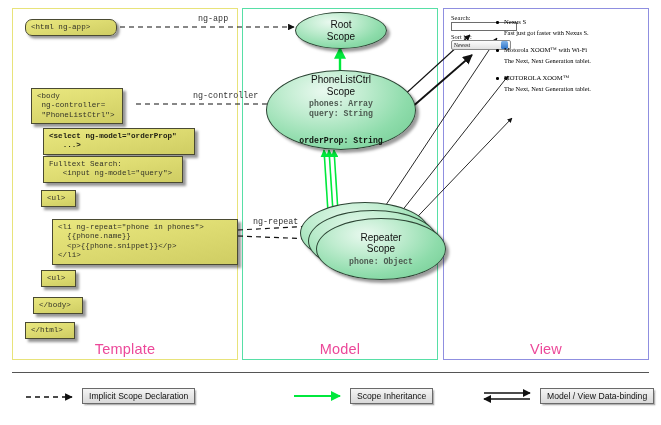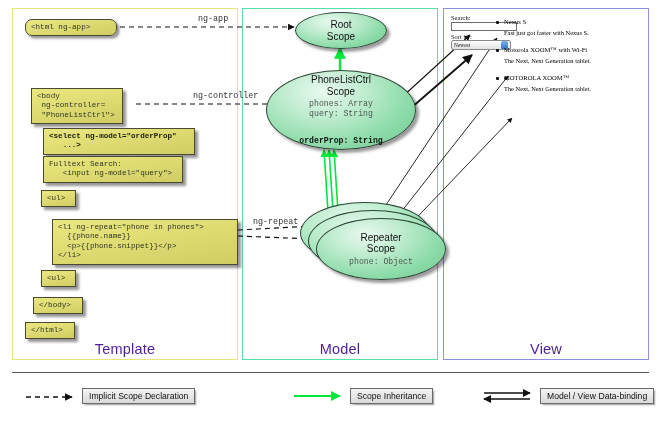--- a/index.html
+++ b/index.html
@@ -6,41 +6,41 @@
   body{width:661px;height:425px;position:relative;overflow:hidden;
        font-family:"Liberation Sans",sans-serif;color:#000;}
   #stage{position:absolute;left:0;top:0;width:661px;height:425px;}
 
   
   .col{position:absolute;top:8px;height:352px;background:#fff;box-sizing:border-box;}
   .col.template{left:12px;width:226px;border:1.5px solid #e8e37a;}
   .col.model{left:242px;width:196px;border:1.5px solid #57dfa6;}
   .col.view{left:443px;width:206px;border:1.5px solid #8f8fe0;}
   .col-label{position:absolute;bottom:2px;left:0;width:100%;text-align:center;
-             font-size:14.5px;color:#4c1d95;letter-spacing:.2px;}
+             font-size:14.5px;color:#ec4899;letter-spacing:.2px;}
 
   
   .box{position:absolute;box-sizing:border-box;
        border:1.3px solid #4a4a32;
        background:linear-gradient(170deg,#e9e77f 0%,#dedc72 45%,#cfcd63 100%);
        box-shadow:2.5px 2.5px 2.5px rgba(0,0,0,.42);
        font-family:"Liberation Mono","DejaVu Sans Mono",monospace;
        font-size:7.6px;line-height:9.4px;color:#333328;
        padding:3px 5px;white-space:pre;}
   .box.bold{font-weight:bold;color:#1d1d12;}
 
   
   .ell{position:absolute;box-sizing:border-box;border-radius:50%;
        border:1.3px solid #2c4434;
        background:radial-gradient(ellipse at 38% 26%, #e9f9ef 0%, #bfeccf 32%, #8edcab 65%, #6ec98f 100%);
        box-shadow:3px 3px 3px rgba(0,0,0,.4);
        display:flex;flex-direction:column;align-items:center;justify-content:center;}
   .ell .ttl{font-size:10px;line-height:11.5px;text-align:center;color:#111;}
   .ell .props{font-family:"Liberation Mono","DejaVu Sans Mono",monospace;
-              font-size:8.2px;line-height:9.6px;color:#4c5a50;text-align:center;margin-top:2px;}
+              font-size:8.2px;line-height:9.6px;color:#4c5a50;text-align:center;margin-top:2px;font-weight:bold;}
   .ell.plain{background:radial-gradient(ellipse at 38% 26%, #e3f7ea 0%, #bceccd 38%, #8ddaa9 72%, #6cc78d 100%);}
 
   
   .view-inner{position:absolute;left:451px;top:14px;width:192px;height:330px;
               font-family:"Liberation Serif",serif;}
   .v-lbl{font-size:6.5px;color:#111;}
   .v-input{width:66px;height:9px;border:1px solid #6d6d6d;background:#fff;box-sizing:border-box;margin:1px 0 2px 0;}
   .v-select{width:60px;height:10px;border:1px solid #8a8a8a;border-radius:2px;
             background:linear-gradient(#fdfdfd,#e2e2e2);box-sizing:border-box;
             font-size:5.4px;color:#111;padding:0 2px;display:flex;align-items:center;

